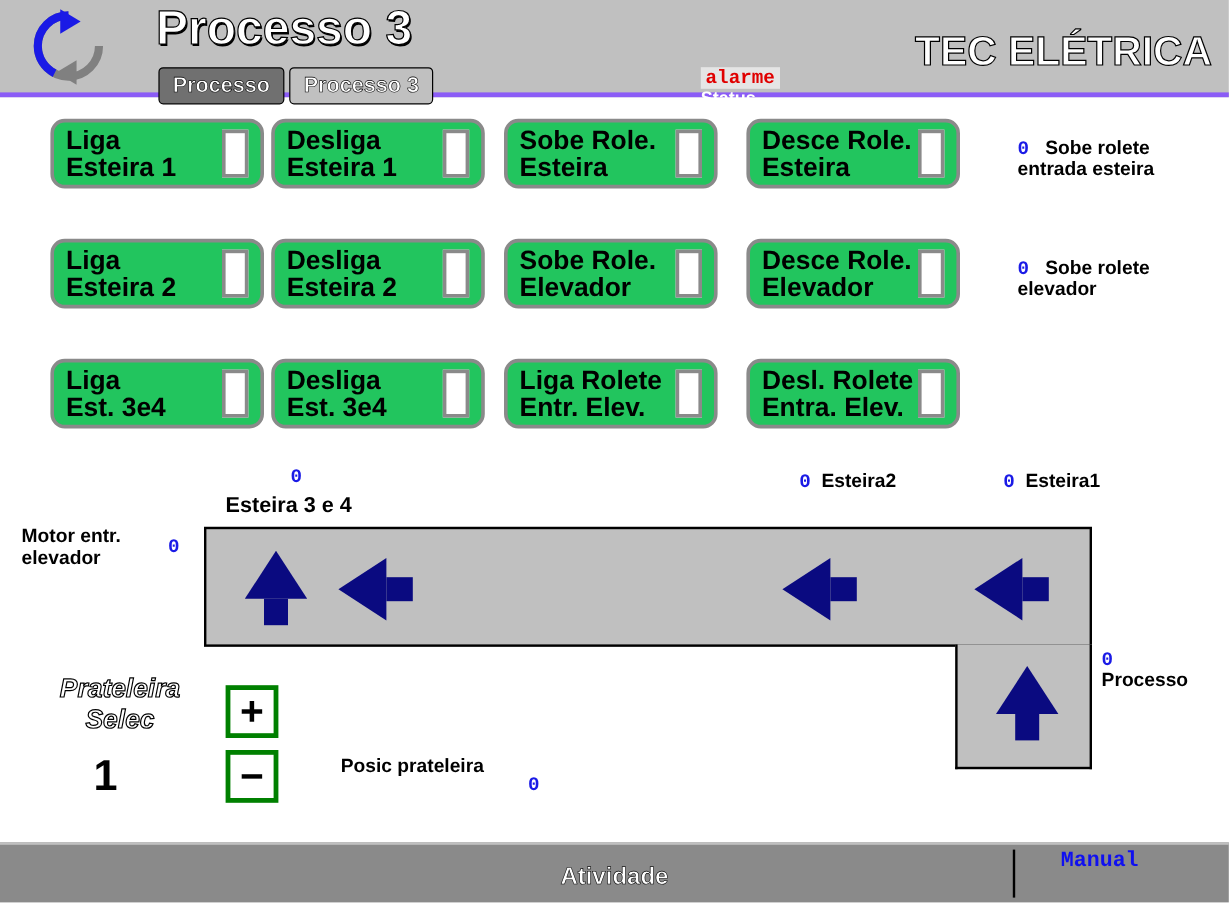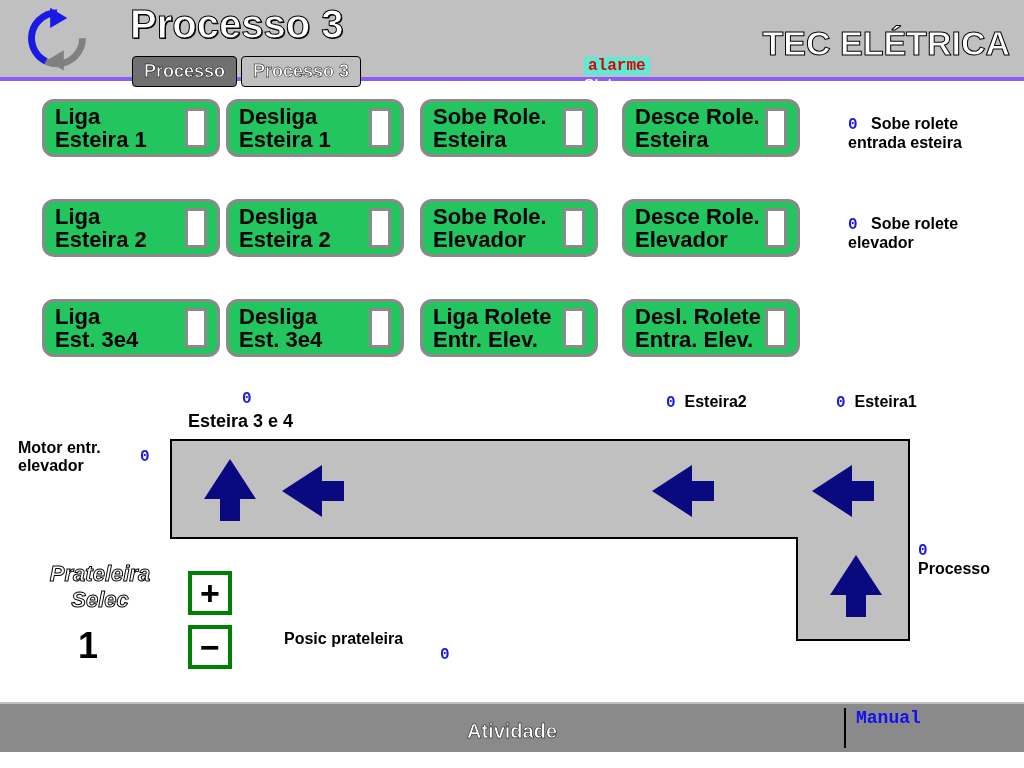--- a/index.html
+++ b/index.html
@@ -37,21 +37,21 @@
     border-radius: 4px;
     border: 1px solid #000;
   }
   .tab-dark { background:#707070; color:#fff; -webkit-text-stroke:0.5px #000; }
   .tab-mid  { background:#9a9a9a; color:#fff; -webkit-text-stroke:0.5px #000; }
   .tab-light{ background:#c0c0c0; color:#fff; -webkit-text-stroke:0.5px #000; }
   .alarm-box {
     position: absolute; left: 584px; top: 56px;
     width: 80px;
   }
-  .alarm-red { background:#5eead4; color:#e00000; font-family:"Courier New",monospace; font-weight:bold; font-size:16px; padding:0 4px; display:inline-block;}
+  .alarm-red { background:#e5e5e5; color:#e00000; font-family:"Courier New",monospace; font-weight:bold; font-size:16px; padding:0 4px; display:inline-block;}
   .alarm-status { color:#fff; font-weight:bold; font-size:15px; }
   .brand {
     position:absolute; right:14px; top:24px;
     font-size:34px; font-weight:bold; color:#fff;
     -webkit-text-stroke:1px #000;
   }
   .content { position:relative; width:100%; height:calc(768px - 98px - 50px); }
   .btn {
     position:absolute;
     width:178px; height:58px;
@@ -98,21 +98,21 @@
   .footer .atividade {
     position:absolute; left:50%; transform:translateX(-50%); top:16px;
     color:#fff; font-weight:bold; font-size:20px;
     -webkit-text-stroke:0.5px #000;
   }
   .footer .mode {
     position:absolute; right:10px; top:4px; width:170px; height:40px;
     border-left:2px solid #000;
     padding-left:10px;
   }
-  .footer .mode .m1 { color:#1010f0; font-family:"Courier New",monospace; font-weight:bold; font-size:18px;}
+  .footer .mode .m1 { color:#1010f0; font-family:"Courier New",monospace; font-weight:bold; font-size:18px;margin-left:28px;}
   .footer .mode .m2 { color:#fff; font-weight:bold; font-size:18px;}
 </style>
 </head>
 <body>
 
 <div class="header">
   <svg class="logo-icon" viewBox="0 0 100 80">
     <path d="M50 8 a30 30 0 1 0 30 30" fill="none" stroke="#808080" stroke-width="8"></path>
     <path d="M50 8 a30 30 0 1 0 30 30" fill="none" stroke="#1a1ae6" stroke-width="8" stroke-dasharray="80 200"></path>
     <polygon points="42,2 62,14 42,26" fill="#1a1ae6"></polygon>

